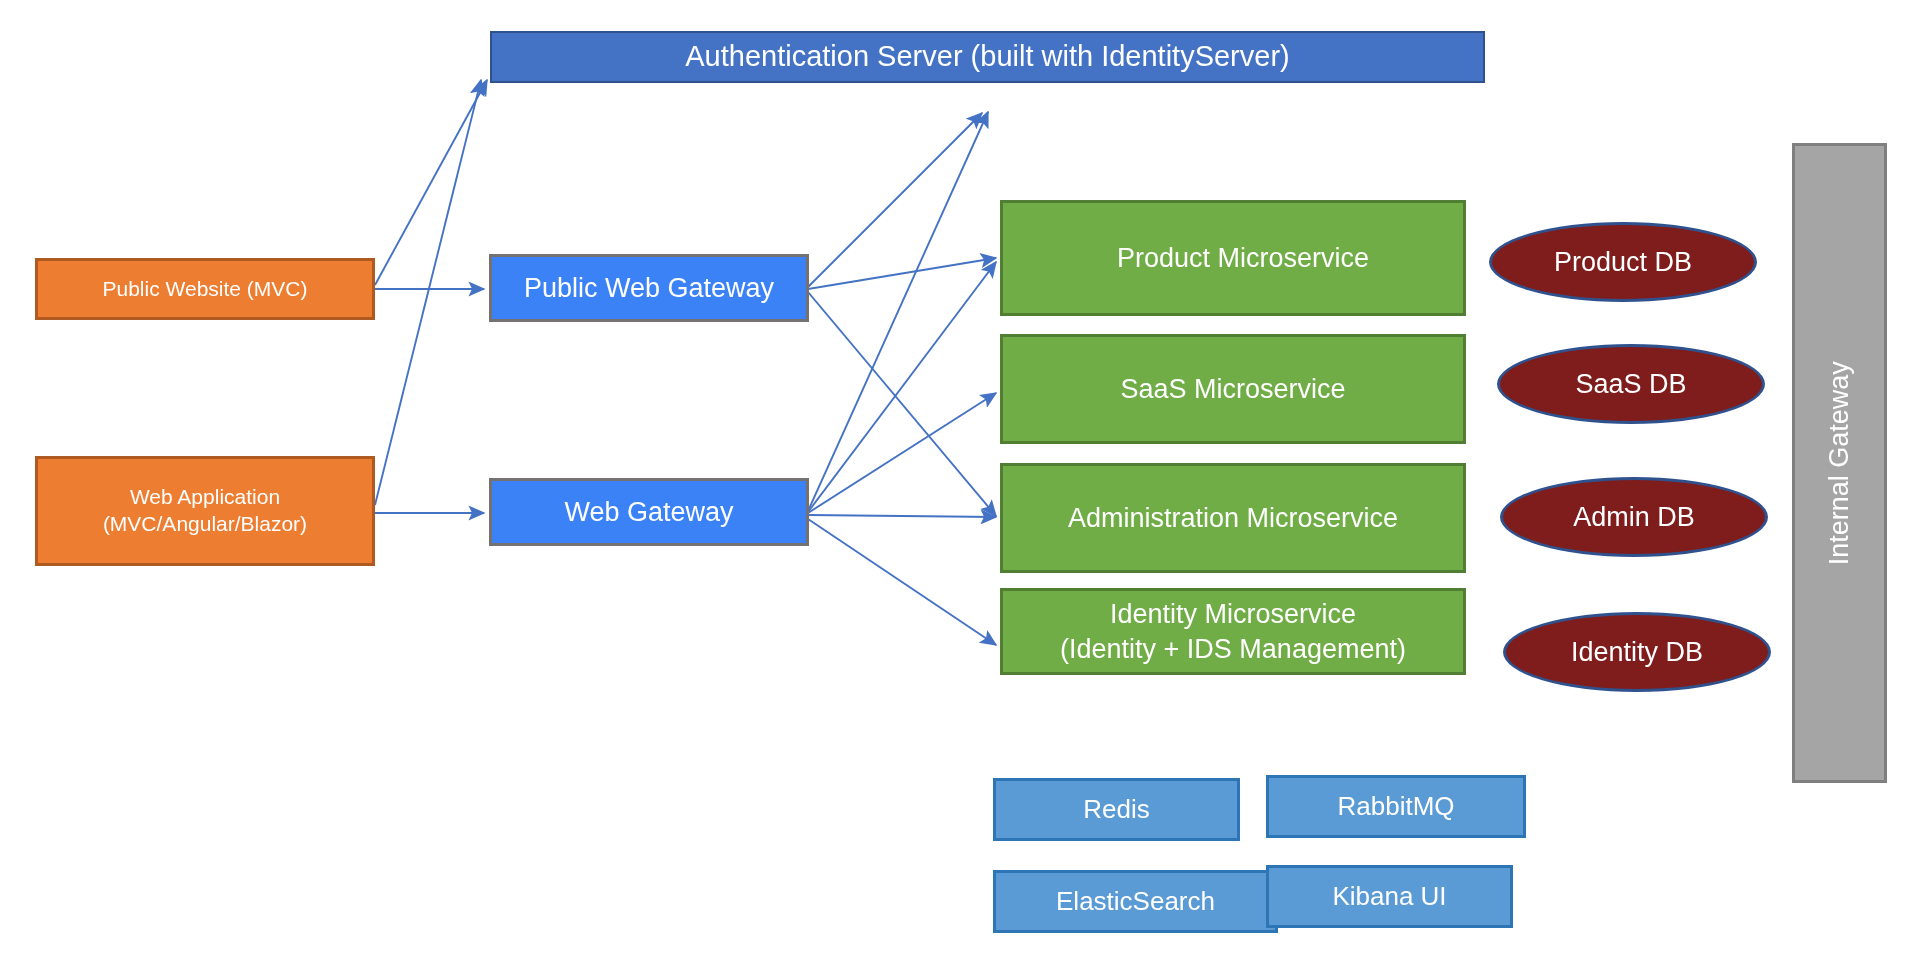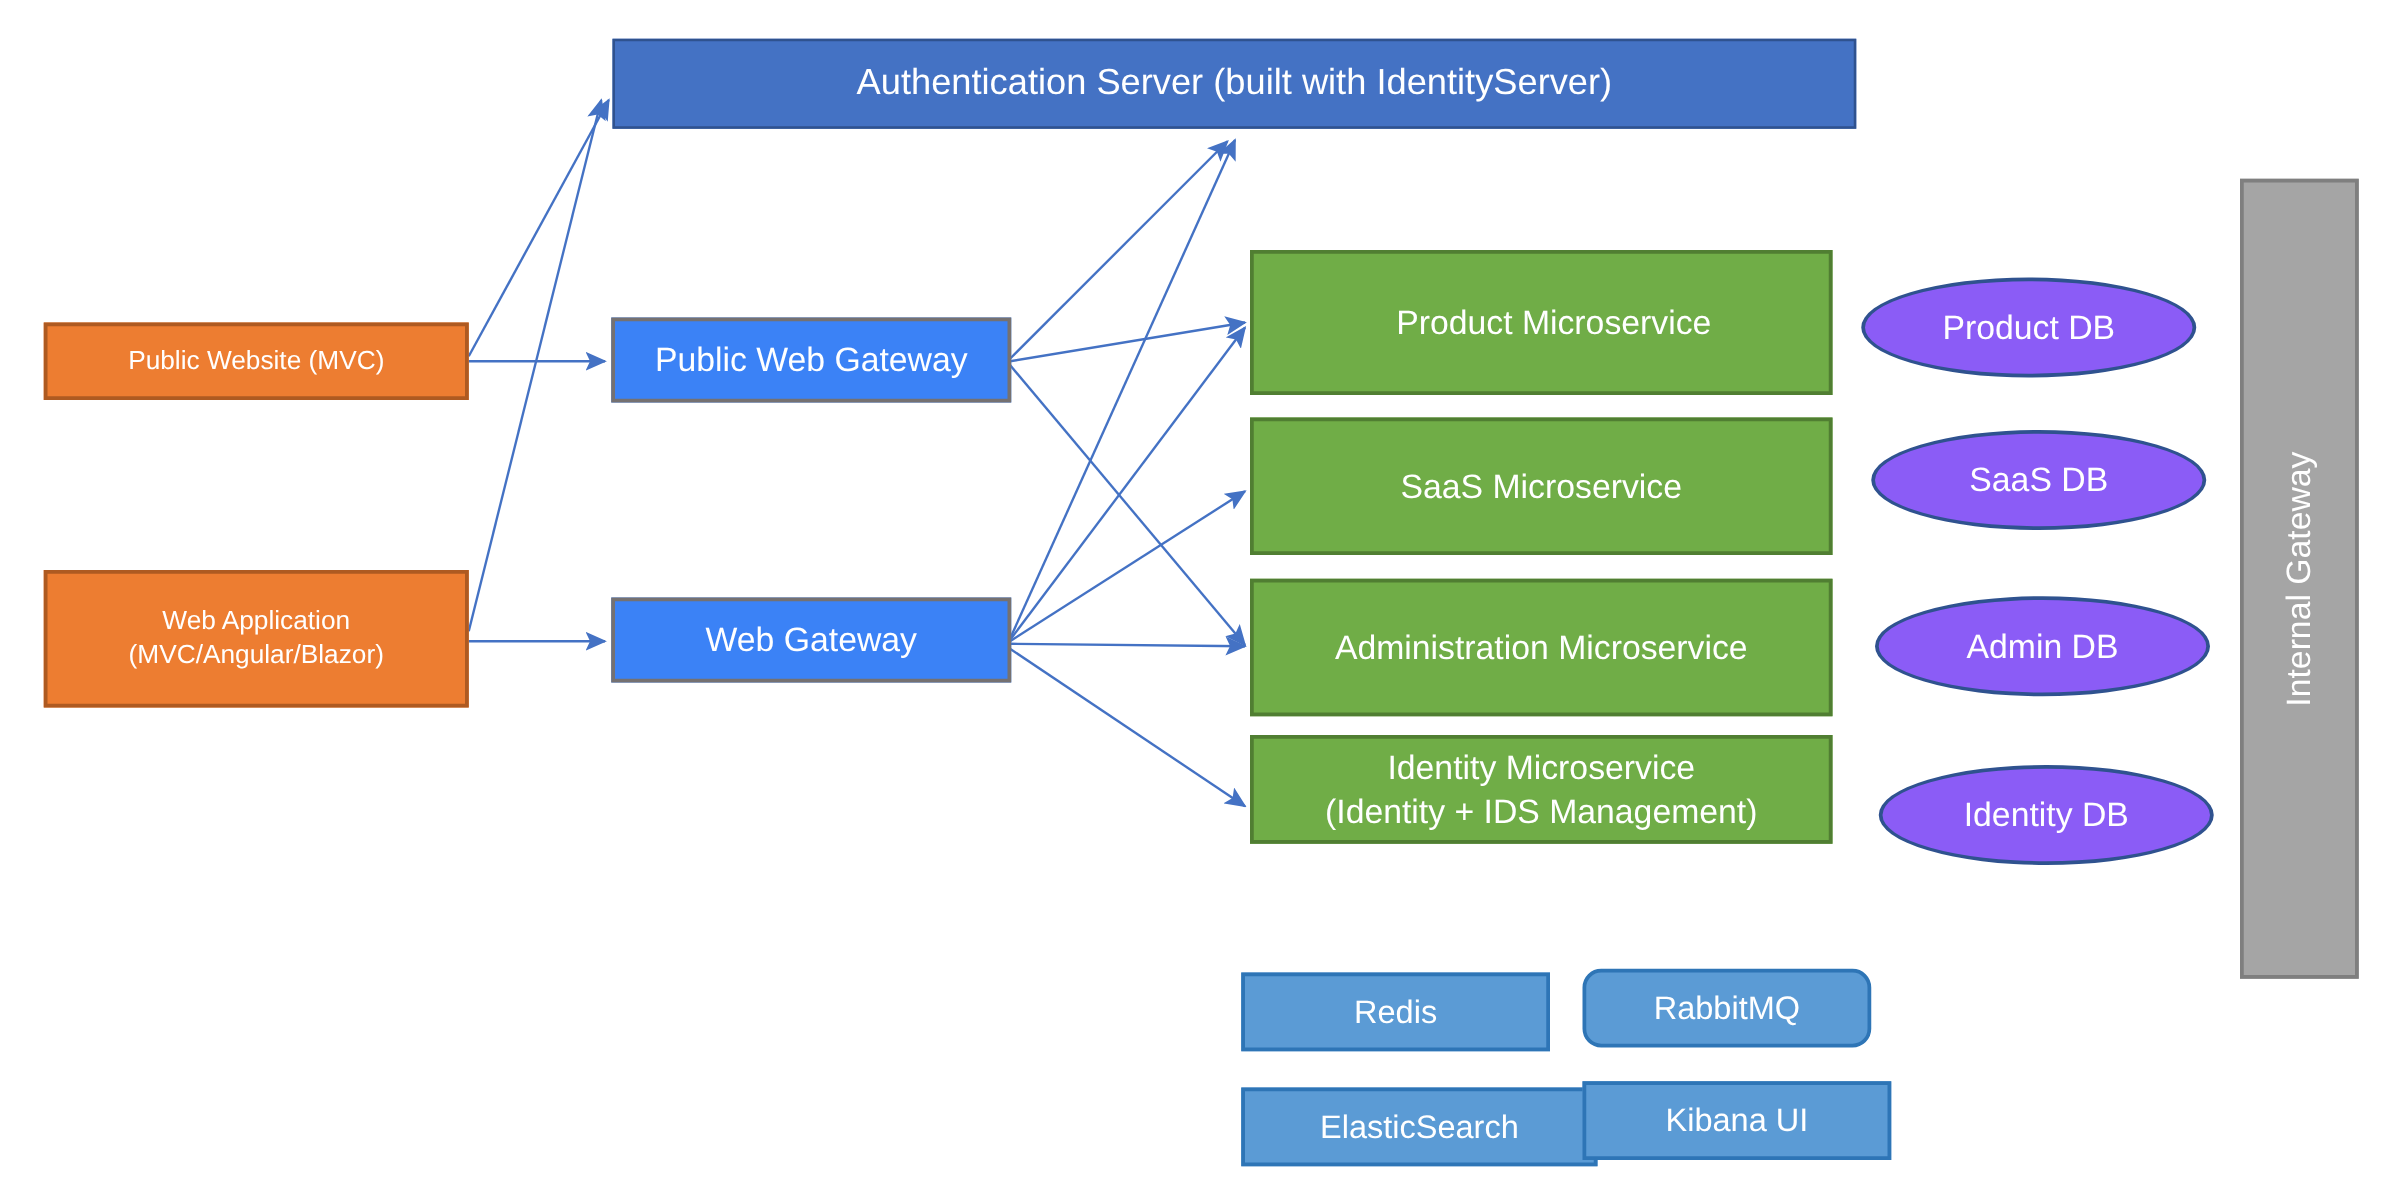--- a/index.html
+++ b/index.html
@@ -71,21 +71,21 @@
     transform: rotate(-90deg);
     white-space: nowrap;
     width: auto;
   }
   .ellipse {
     position: absolute;
     box-sizing: border-box;
     display: flex;
     align-items: center;
     justify-content: center;
-    background: #8b5cf6;
+    background: #7f1d1d;
     border: 3px solid #2f528f;
     border-radius: 50%;
     color: #ffffff;
     font-size: 27px;
     text-align: center;
     z-index: 3;
   }
   #edges {
     position: absolute;
     left: 0;
@@ -128,21 +128,21 @@
       <line x1="808" y1="512" x2="996" y2="262"></line>
 
       <line x1="808" y1="513" x2="996" y2="393"></line>
 
       <line x1="808" y1="515" x2="996" y2="517"></line>
 
       <line x1="808" y1="519" x2="996" y2="645"></line>
     </g>
   </svg>
 
-  <div class="node rect n-auth" style="left:490px; top:31px; width:995px; height:72px;">
+  <div class="node rect n-auth" style="left:490px; top:31px; width:995px; height:52px;">
     <span class="label">Authentication Server (built with IdentityServer)</span>
   </div>
 
   <div class="node rect n-client" style="left:35px; top:258px; width:340px; height:62px;">
     <span class="label">Public Website (MVC)</span>
   </div>
 
   <div class="node rect n-client" style="left:35px; top:456px; width:340px; height:110px;">
     <span class="label">
       <span>Web Application</span><br>
@@ -194,21 +194,21 @@
   </div>
 
   <div class="node rect n-internal" style="left:1792px; top:143px; width:95px; height:640px;">
     <span class="label">Internal Gateway</span>
   </div>
 
   <div class="node rect n-infra" style="left:993px; top:778px; width:247px; height:63px;">
     <span class="label">Redis</span>
   </div>
 
-  <div class="node rect n-infra" style="left:1266px; top:775px; width:231px; height:63px;border-radius:15px;">
+  <div class="node rect n-infra" style="left:1266px; top:775px; width:260px; height:63px;">
     <span class="label">RabbitMQ</span>
   </div>
 
   <div class="node rect n-infra" style="left:993px; top:870px; width:285px; height:63px;">
     <span class="label">ElasticSearch</span>
   </div>
 
   <div class="node rect n-infra" style="left:1266px; top:865px; width:247px; height:63px;">
     <span class="label">Kibana UI</span>
   </div>

